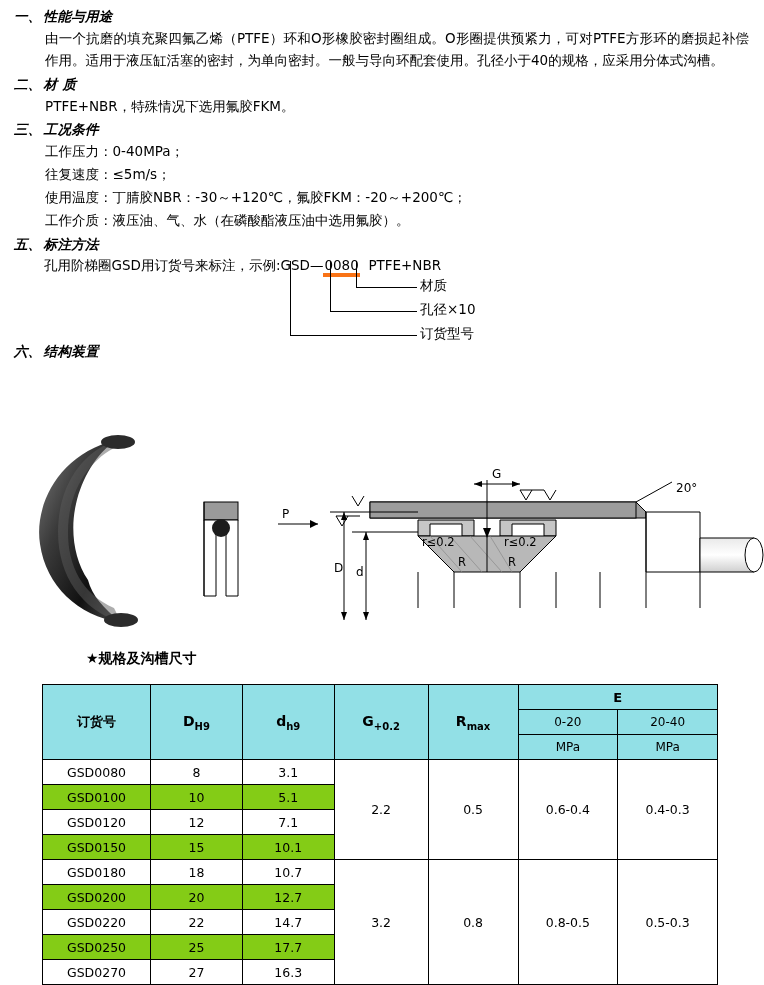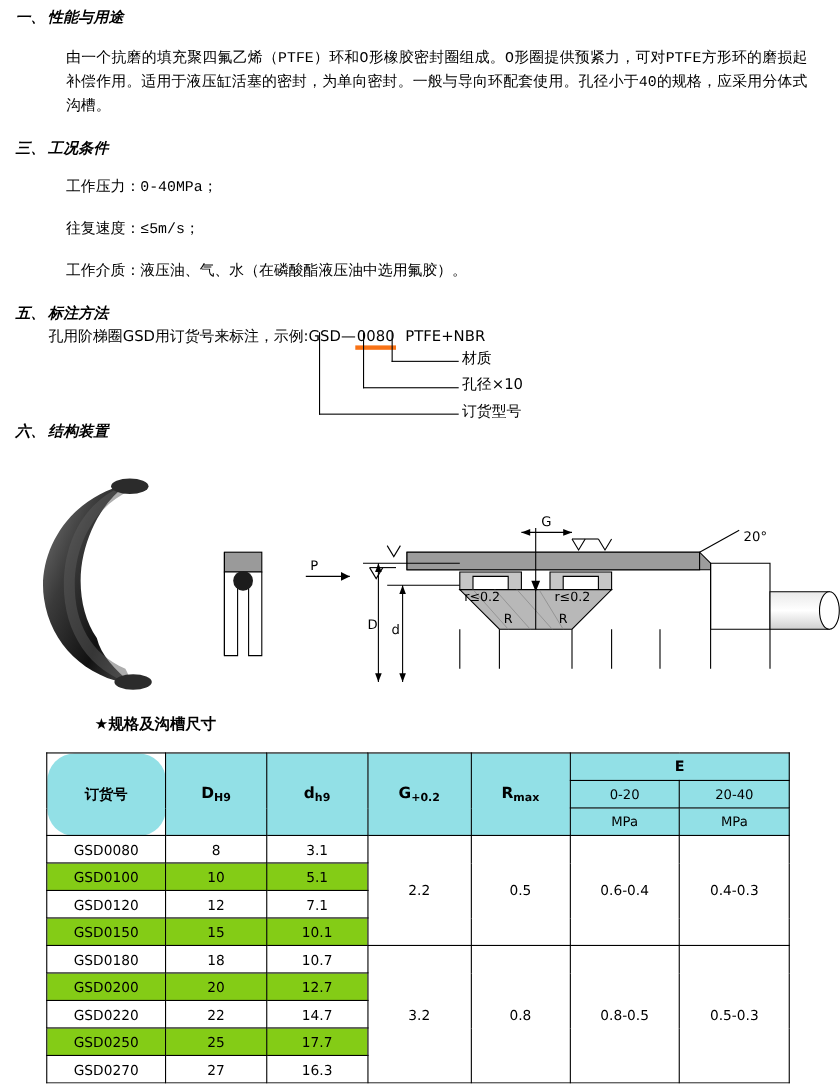--- a/index.html
+++ b/index.html
@@ -37,21 +37,21 @@
     letter-spacing: 0.3px;
     line-height: 1.55;
     font-style: italic;
   }
   .sec-head .num { margin-right: 2px; }
   .sec-body {
     padding-left: 44px;
     line-height: 1.62;
     font-size: 13.5px;
   }
-  .sec-body p { margin: 16px; font-family: Liberation Mono, monospace; }
+  .sec-body p { margin: 1px; }
   .sec-body .just {
     text-align: justify;
     padding-right: 14px;
   }
   
   .marking {
     position: relative;
     padding-left: 44px;
     height: 84px;
   }
@@ -107,21 +107,21 @@
     font-weight: bold;
     font-size: 13px;
   }
   table.specs thead td.sub, table.specs thead th.sub {
     font-weight: normal;
     font-size: 12px;
   }
   .hdr-code { font-size: 14px; }
   .hdr-sub { font-size: 10px; vertical-align: sub; }
   tr.alt td { background: #84cc16; text-align: center; }
-  td.code { width: 108px; border-radius: 25px; }
+  td.code { width: 108px; }
   td.dh { width: 92px; }
   td.dh9 { width: 92px; }
   td.g { width: 94px; }
   td.r { width: 90px; }
   td.e1 { width: 100px; }
   td.e2 { width: 100px; }
   .nowrap { white-space: nowrap; }
 </style>
 </head>
 <body>
@@ -132,28 +132,37 @@
 
     <div class="sec">
       <div class="sec-head">
         <span class="num">一、</span><span>性能与用途</span>
       </div>
       <div class="sec-body">
         <p class="just">由一个抗磨的填充聚四氟乙烯（PTFE）环和O形橡胶密封圈组成。O形圈提供预紧力，可对PTFE方形环的磨损起补偿作用。适用于液压缸活塞的密封，为单向密封。一般与导向环配套使用。孔径小于40的规格，应采用分体式沟槽。</p>
       </div>
     </div>
 
+    <div class="sec">
+      <div class="sec-head">
+        <span class="num">二、</span><span>材  质</span>
+      </div>
+      <div class="sec-body">
+        <p>PTFE+NBR，特殊情况下选用氟胶FKM。</p>
+      </div>
+    </div>
 
     <div class="sec">
       <div class="sec-head">
         <span class="num">三、</span><span>工况条件</span>
       </div>
       <div class="sec-body">
         <p>工作压力：0-40MPa；</p>
         <p>往复速度：≤5m/s；</p>
+        <p>使用温度：丁腈胶NBR：-30～+120℃，氟胶FKM：-20～+200℃；</p>
         <p>工作介质：液压油、气、水（在磷酸酯液压油中选用氟胶）。</p>
       </div>
     </div>
 
 
     <div class="sec">
       <div class="sec-head">
         <span class="num">五、</span><span>标注方法</span>
       </div>
       <div class="sec-body marking">

